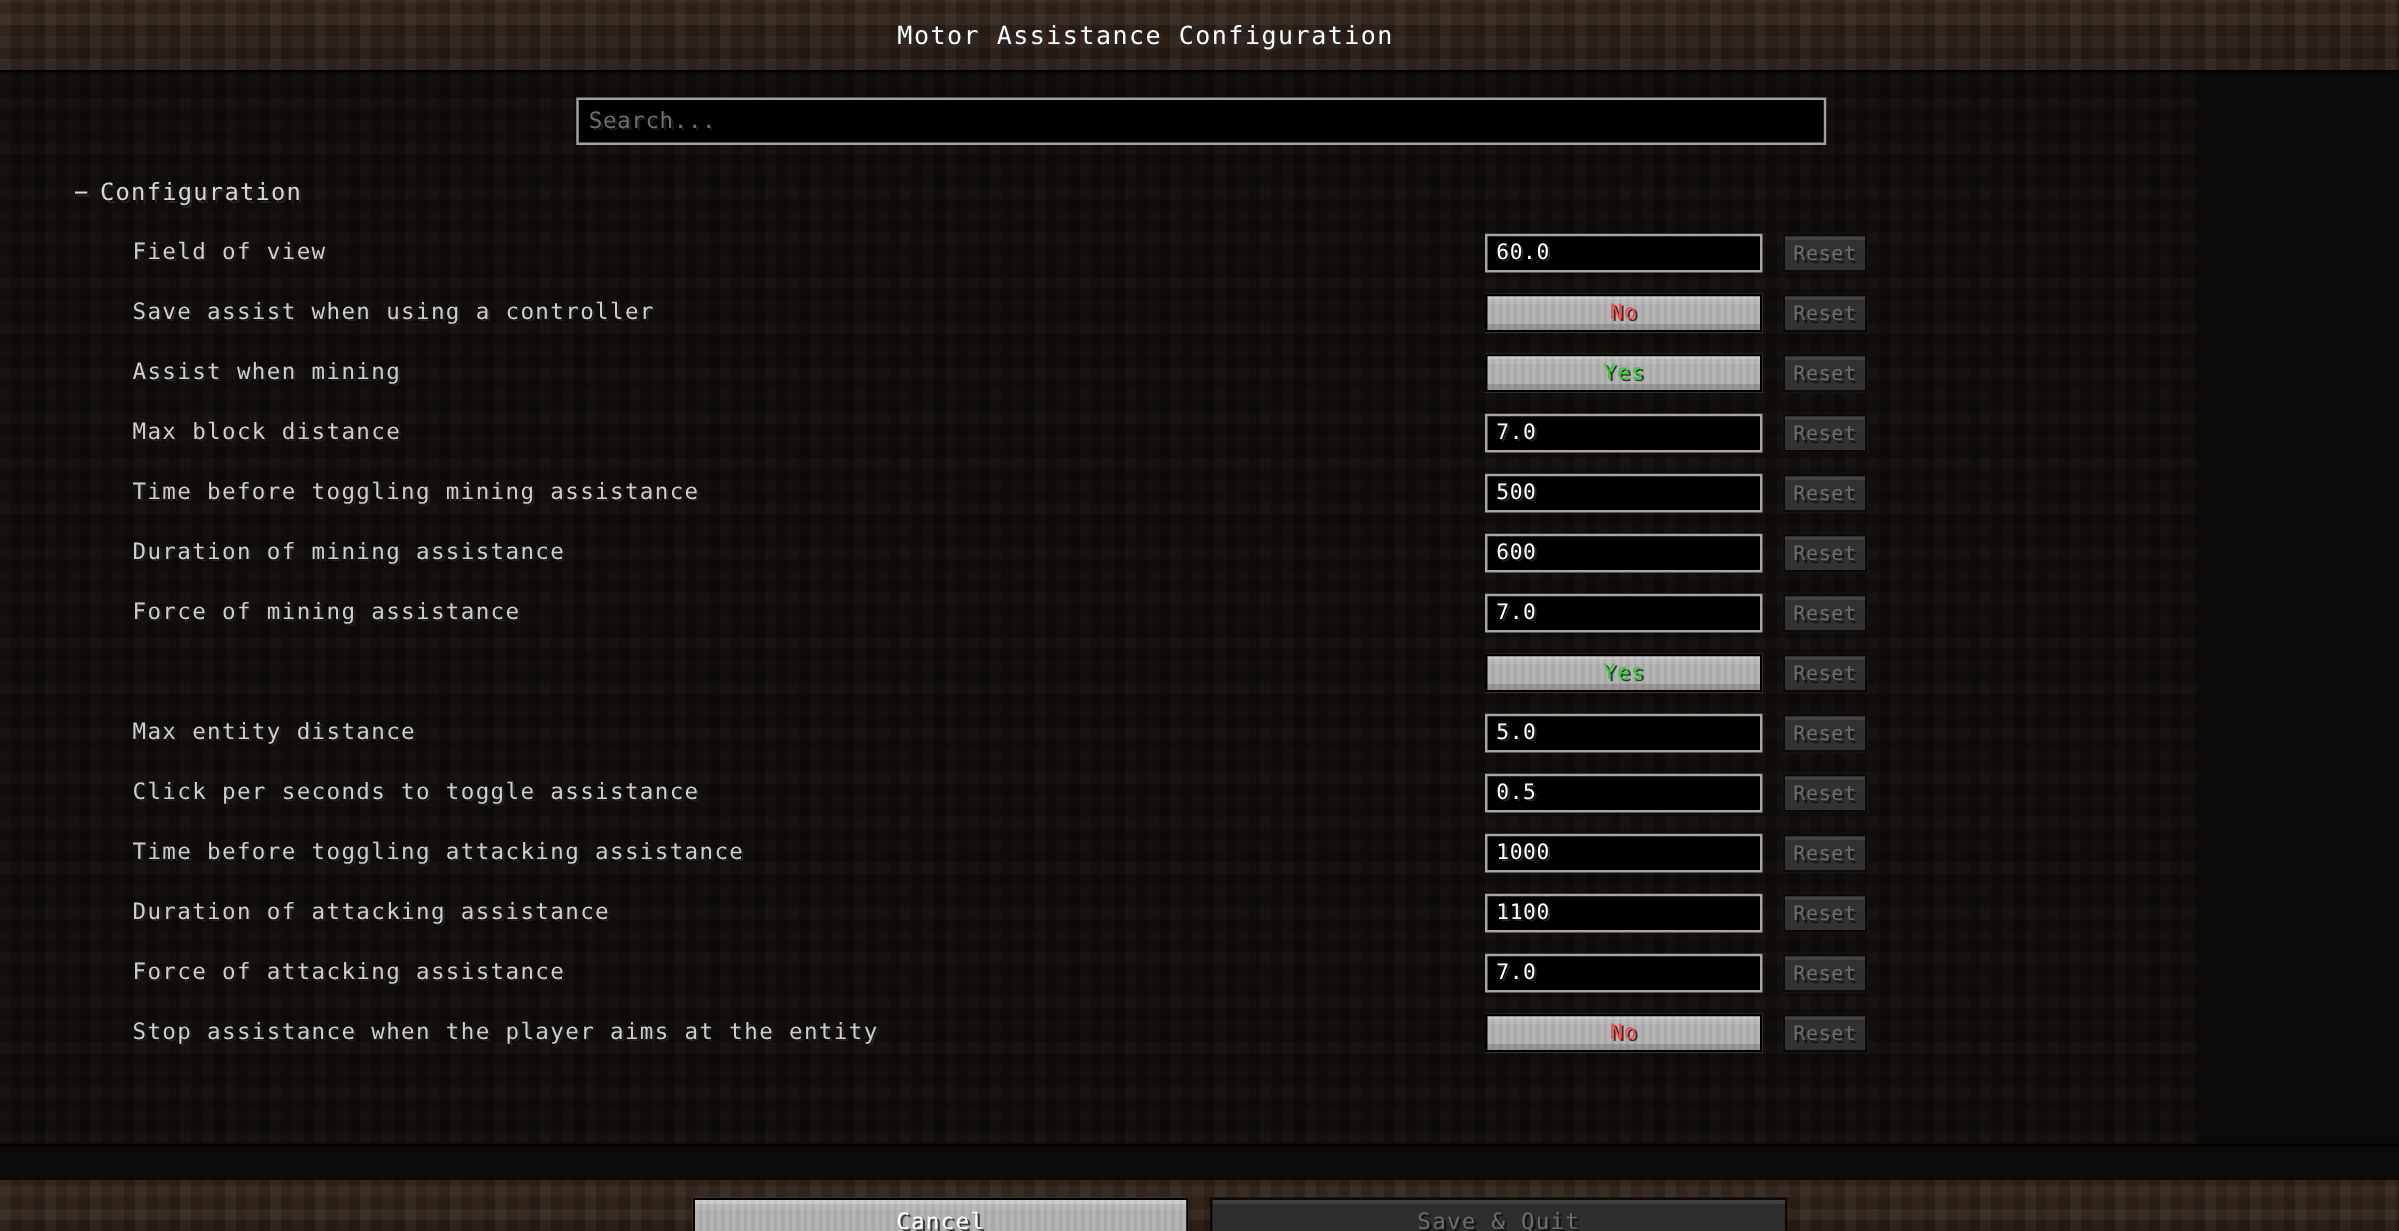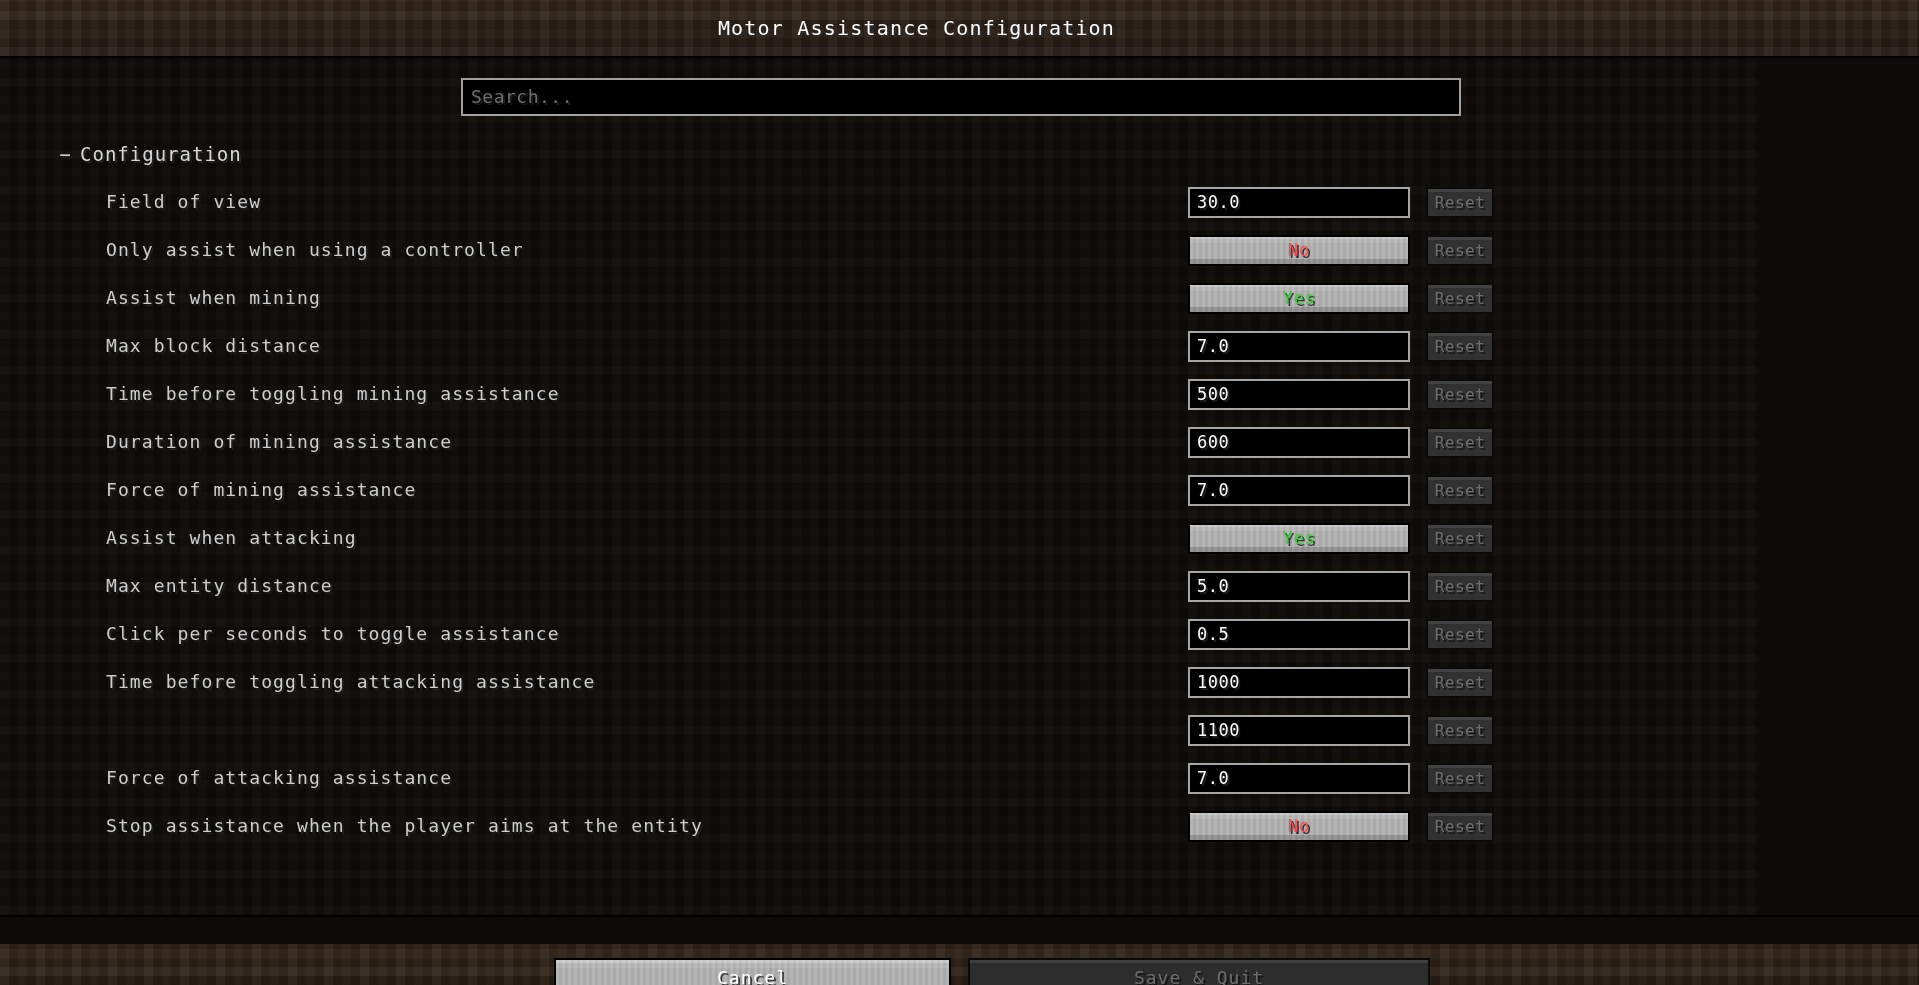--- a/index.html
+++ b/index.html
@@ -288,26 +288,26 @@
 
     <div id="category-row">
       <div id="category-toggle">−</div>
       <div id="category-label">Configuration</div>
     </div>
 
     <div id="rows">
         <div class="row">
           <div class="row-label">Field of view</div>
           <div class="control ctl-text">
-            <span class="val">30.0</span>
-          </div>
-          <div class="reset-btn">Reset</div>
-        </div>
-        <div class="row">
-          <div class="row-label">Only assist when using a controller</div>
+            <span class="val">60.0</span>
+          </div>
+          <div class="reset-btn">Reset</div>
+        </div>
+        <div class="row">
+          <div class="row-label">Save assist when using a controller</div>
           <div class="control ctl-bool">
             <span class="val bool-no">No</span>
           </div>
           <div class="reset-btn">Reset</div>
         </div>
         <div class="row">
           <div class="row-label">Assist when mining</div>
           <div class="control ctl-bool">
             <span class="val bool-yes">Yes</span>
           </div>
@@ -335,21 +335,20 @@
           <div class="reset-btn">Reset</div>
         </div>
         <div class="row">
           <div class="row-label">Force of mining assistance</div>
           <div class="control ctl-text">
             <span class="val">7.0</span>
           </div>
           <div class="reset-btn">Reset</div>
         </div>
         <div class="row">
-          <div class="row-label">Assist when attacking</div>
           <div class="control ctl-bool">
             <span class="val bool-yes">Yes</span>
           </div>
           <div class="reset-btn">Reset</div>
         </div>
         <div class="row">
           <div class="row-label">Max entity distance</div>
           <div class="control ctl-text">
             <span class="val">5.0</span>
           </div>
@@ -363,20 +362,21 @@
           <div class="reset-btn">Reset</div>
         </div>
         <div class="row">
           <div class="row-label">Time before toggling attacking assistance</div>
           <div class="control ctl-text">
             <span class="val">1000</span>
           </div>
           <div class="reset-btn">Reset</div>
         </div>
         <div class="row">
+          <div class="row-label">Duration of attacking assistance</div>
           <div class="control ctl-text">
             <span class="val">1100</span>
           </div>
           <div class="reset-btn">Reset</div>
         </div>
         <div class="row">
           <div class="row-label">Force of attacking assistance</div>
           <div class="control ctl-text">
             <span class="val">7.0</span>
           </div>

